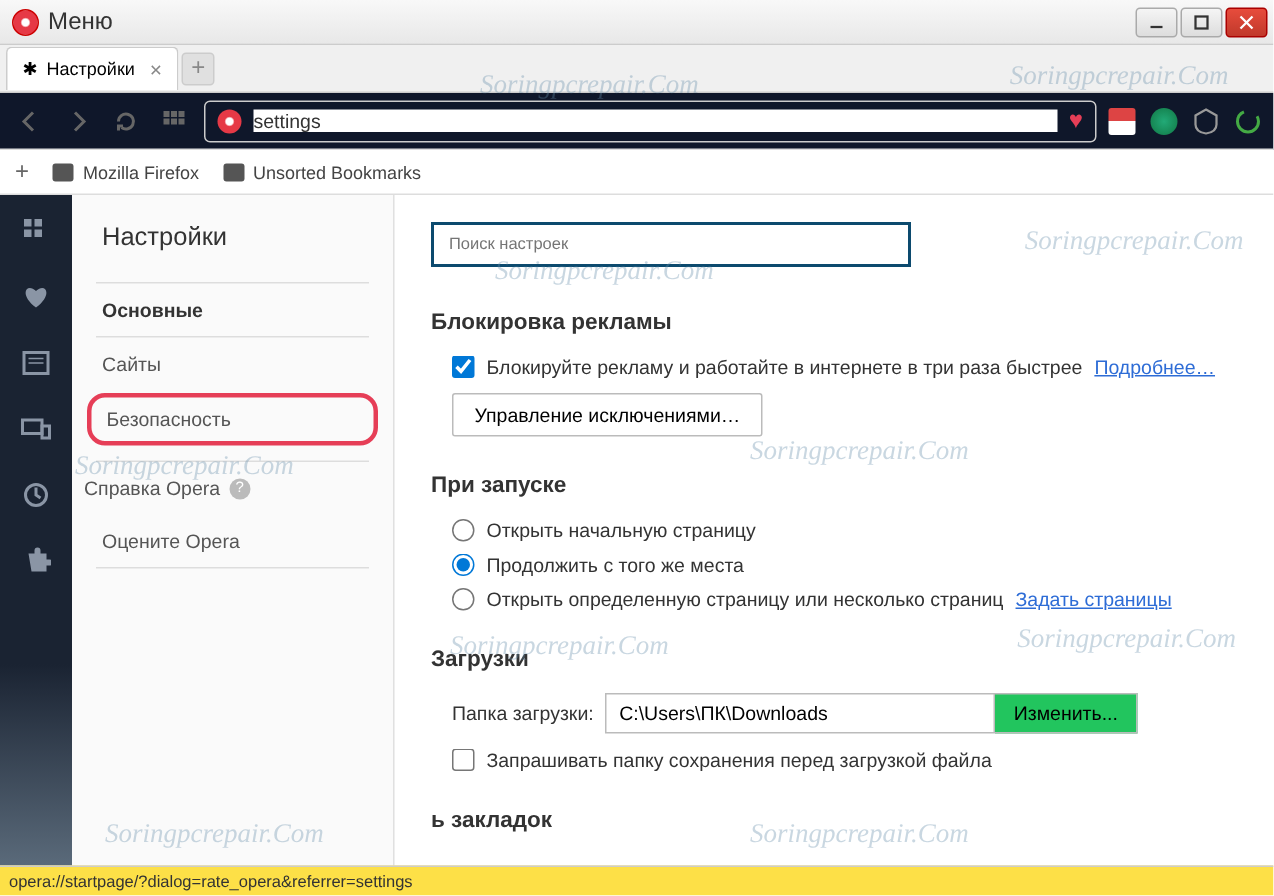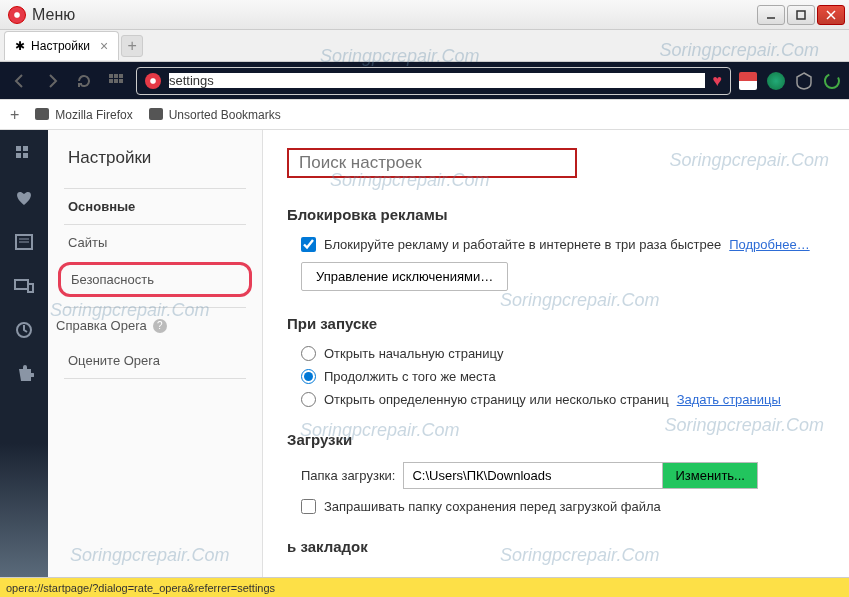--- a/index.html
+++ b/index.html
@@ -23,55 +23,55 @@
   .nav-btn { width: 24px; height: 24px; display: flex; align-items: center; justify-content: center; color: #666; }
   .addr-wrap { flex: 1; display: flex; align-items: center; border: 1px solid #ccc; border-radius: 4px; height: 28px; padding: 0 8px; gap: 8px; }
   .addr-icon { width: 16px; height: 16px; border-radius: 50%; background: radial-gradient(circle, #fff 20%, #e63946 30%); }
   .addr-text { flex: 1; font-size: 13px; color: #333; border: none; outline: none; }
   .heart { color: #e63e57; font-size: 16px; }
   .ext-icons { display: flex; gap: 10px; align-items: center; }
   .ext-icon { width: 18px; height: 18px; }
 
   .bookbar { height: 30px; display: flex; align-items: center; padding: 0 10px; gap: 16px; border-bottom: 1px solid #ddd; background: #fff; font-size: 12px; color: #444; }
   .bm-plus { color: #666; font-size: 16px; }
-  .bm-item { display: flex; align-items: flex-start; gap: 6px; }
+  .bm-item { display: flex; align-items: center; gap: 6px; }
   .folder-icon { width: 14px; height: 12px; background: #555; border-radius: 2px; }
 
   .content { display: flex; height: calc(597px - 30px - 32px - 38px - 30px - 20px); }
   
   .sidestrip { width: 48px; background: linear-gradient(to bottom, #1a2332 0%, #1a2332 70%, #5a6a7a 100%); display: flex; flex-direction: column; align-items: center; padding-top: 14px; gap: 24px; }
   .sidestrip-icon { width: 20px; height: 20px; color: #8a95a5; display: flex; align-items: center; justify-content: center; }
 
   .settings-nav { width: 215px; background: #fafafa; border-right: 1px solid #e0e0e0; padding: 18px 0 0 0; }
   .settings-nav h1 { font-size: 17px; font-weight: 400; color: #333; padding: 0 20px 20px; }
   .settings-nav .divider { border-top: 1px solid #ddd; margin: 0 16px; }
   .nav-item { padding: 10px 20px; font-size: 13px; color: #555; cursor: pointer; }
   .nav-item.bold { font-weight: 600; color: #333; }
   .nav-item.highlighted { border: 3px solid #e63e57; border-radius: 12px; margin: 2px 10px; padding: 7px 10px; }
   .nav-help { padding: 10px 8px; font-size: 13px; color: #555; display: flex; align-items: center; gap: 6px; text-align: center; }
   .help-q { width: 14px; height: 14px; border-radius: 50%; background: #bbb; color: #fff; font-size: 10px; display: flex; align-items: center; justify-content: center; }
 
   .settings-main { flex: 1; padding: 18px 24px; overflow-y: auto; }
-  .search-box { width: 290px; height: 30px; border: 2px solid #b91c1c; padding: 0 10px; font-size: 17px; outline: none; margin-bottom: 28px; }
+  .search-box { width: 320px; height: 30px; border: 2px solid #0c4a6e; padding: 0 10px; font-size: 11px; outline: none; margin-bottom: 28px; }
   .section-title { font-size: 15px; font-weight: 600; color: #333; margin-bottom: 14px; }
   .section { margin-bottom: 24px; }
   .check-row { display: flex; align-items: center; gap: 8px; font-size: 13px; color: #333; margin-left: 14px; margin-bottom: 10px; }
   .check-row input[type=checkbox] { width: 15px; height: 15px; accent-color: #0078d7; }
   .link { color: #2d6cd6; text-decoration: underline; cursor: pointer; }
   .btn { display: inline-block; border: 1px solid #bbb; background: #fff; padding: 6px 14px; font-size: 13px; border-radius: 2px; margin-left: 14px; }
   .radio-row { display: flex; align-items: center; gap: 8px; font-size: 13px; color: #333; margin-left: 14px; margin-bottom: 8px; }
   .radio-row input[type=radio] { width: 15px; height: 15px; accent-color: #0078d7; }
   .path-row { display: flex; align-items: center; gap: 0; margin-left: 14px; margin-top: 6px; margin-bottom: 10px; }
   .path-label { font-size: 13px; color: #333; margin-right: 8px; }
   .path-input { flex: 1; border: 1px solid #bbb; padding: 5px 8px; font-size: 13px; max-width: 260px; }
   .path-btn { border: 1px solid #bbb; border-left: none; padding: 5px 12px; font-size: 13px; background: #22c55e; }
 
   .statusbar { position: absolute; bottom: 0; left: 0; right: 0; height: 20px; background: #fde047; border-top: 1px solid #ccc; font-size: 11px; color: #333; padding: 2px 6px; display: flex; align-items: center; }
   
-  .watermark { position: absolute; font-family: Liberation Sans, sans-serif; font-style: italic; color: rgba(100,140,170,0.35); font-size: 18px; pointer-events: none; z-index: 999; }
+  .watermark { position: absolute; font-family: Liberation Serif, serif; font-style: italic; color: rgba(100,140,170,0.35); font-size: 18px; pointer-events: none; z-index: 999; }
 </style>
 </head>
 <body>
 
 <div class="titlebar">
   <div class="titlebar-left">
     <div class="opera-logo"></div>
     <span class="menu-text">Меню</span>
   </div>
   <div class="win-controls">

